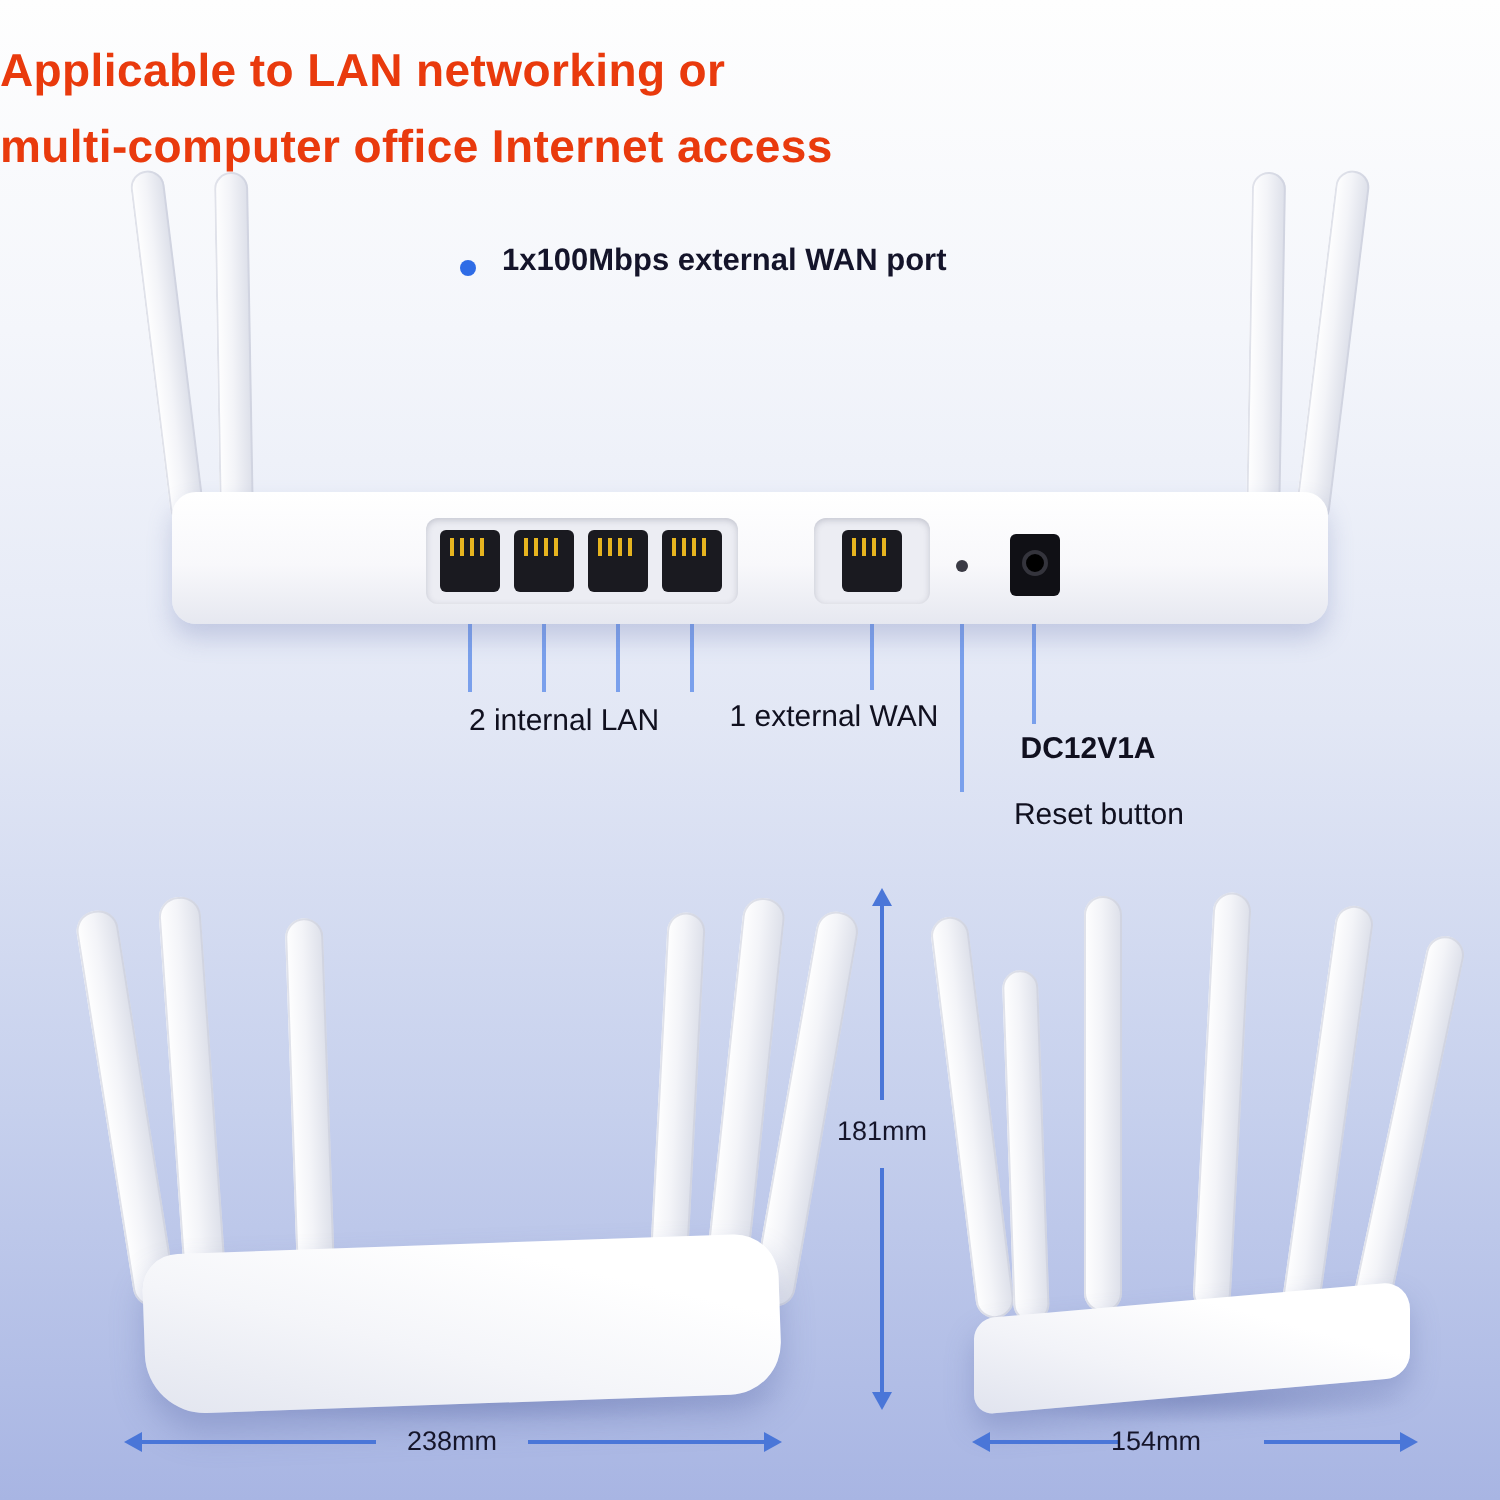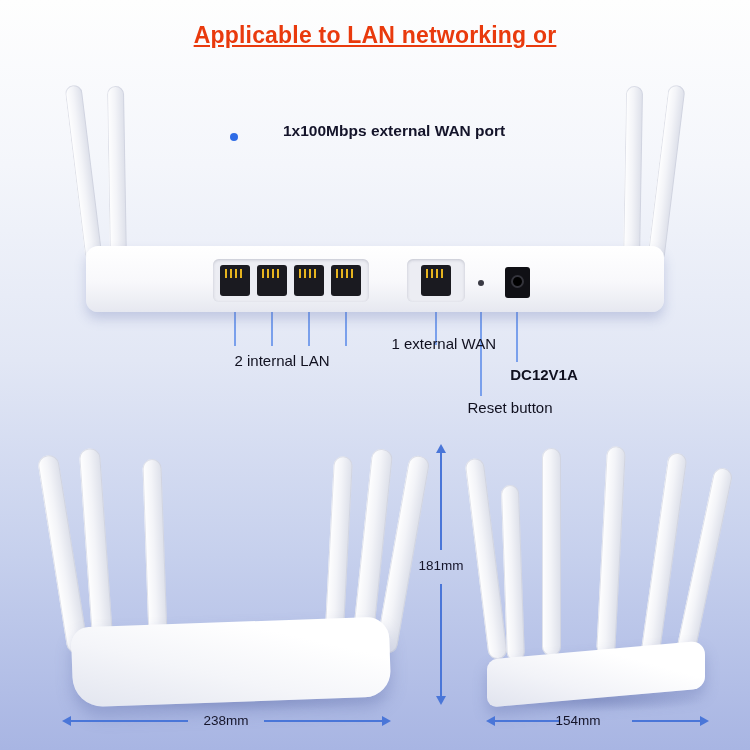--- a/index.html
+++ b/index.html
@@ -1,24 +1,24 @@
 <!DOCTYPE html>
 <html><head>
 <meta charset="utf-8">
 <style>
   html,body{margin:0;padding:0;}
   .stage{
     position:relative;width:750px;height:750px;overflow:hidden;
     background:linear-gradient(180deg,#fefefe 0%,#f4f6fb 22%,#e2e7f5 48%,#c6d0ed 74%,#a8b5e3 100%);
     font-family:"Liberation Sans",sans-serif;
   }
-  .title{position:absolute;top:16px;left:0;width:100%;text-align:center;
-    font-size:23px;font-weight:800;color:#e93a0d;line-height:38px;letter-spacing:.2px;text-decoration:underline;}
+  .title{position:absolute;top:16px;left:0;width:100%;text-align:left;
+    font-size:23px;font-weight:800;color:#e93a0d;line-height:38px;letter-spacing:.2px;}
   .features{position:absolute;left:230px;top:121px;}
-  .feature{display:flex;align-items:flex-end;margin-bottom:9px;gap:32px;}
+  .feature{display:flex;align-items:center;margin-bottom:9px;}
   .dot{width:8px;height:8px;border-radius:50%;background:#2f6ce6;margin:6px 13px 0 0;flex:0 0 auto;}
   .feature-text{font-size:15.5px;font-weight:600;color:#14142a;line-height:20px;}
 
   .antenna{position:absolute;background:linear-gradient(90deg,#ffffff 0%,#f3f4f8 45%,#dcdfe9 100%);
     border-radius:10px;box-shadow:inset 0 0 0 1px rgba(198,202,216,.55);transform-origin:50% 100%;z-index:1;}
   .hinge{position:absolute;background:#e3e5ec;border-radius:6px;z-index:2;box-shadow:0 1px 2px rgba(120,130,170,.35);}
   .panel{position:absolute;left:86px;top:246px;width:578px;height:66px;border-radius:12px;z-index:3;
     background:linear-gradient(180deg,#ffffff 0%,#f8f8fb 55%,#e6e8f0 100%);
     box-shadow:0 7px 12px rgba(110,122,180,.30);}
   .recess{position:absolute;border-radius:6px;background:#ecedf3;z-index:4;
@@ -52,20 +52,21 @@
   .arr-right{border-top:5px solid transparent;border-bottom:5px solid transparent;border-left:9px solid #4a76d8;}
   .dim-label{position:absolute;font-size:13.5px;font-weight:500;color:#15152a;text-align:center;z-index:5;}
 </style>
 </head>
 <body>
 
 <div class="stage">
 
   <div class="title">
     <div>Applicable to LAN networking or</div>
+    <div>multi-computer office Internet access</div>
   </div>
 
   <div class="features">
     <div class="feature">
       <span class="dot"></span>
       <span class="feature-text">1x100Mbps external WAN port</span>
     </div>
   </div>
 
   <div>
@@ -102,23 +103,23 @@
 
     <div class="cline" style="left:234px;top:312px;height:34px;"></div>
     <div class="cline" style="left:271px;top:312px;height:34px;"></div>
     <div class="cline" style="left:308px;top:312px;height:34px;"></div>
     <div class="cline" style="left:345px;top:312px;height:34px;"></div>
     <div class="cline" style="left:435px;top:312px;height:33px;"></div>
     <div class="cline" style="left:480px;top:312px;height:84px;"></div>
     <div class="cline" style="left:516px;top:312px;height:50px;"></div>
 
     <div class="port-label" style="left:196px;top:352px;width:172px;">2 internal LAN</div>
-    <div class="port-label" style="left:338px;top:335px;width:158px;text-align:right;">1 external WAN</div>
+    <div class="port-label" style="left:338px;top:350px;width:158px;">1 external WAN</div>
     <div class="port-label" style="left:488px;top:366px;width:112px;font-weight:bold;">DC12V1A</div>
-    <div class="port-label" style="left:428px;top:399px;width:164px;">Reset button</div>
+    <div class="port-label" style="left:428px;top:399px;width:164px;text-align:right;">Reset button</div>
   </div>
 
   <div>
     <div class="ground-shadow" style="left:66px;top:684px;width:330px;height:28px;"></div>
     <div class="antenna" style="left:68px;top:453px;width:21px;height:200px;transform:rotate(-9deg);"></div>
     <div class="antenna" style="left:93px;top:448px;width:21px;height:204px;transform:rotate(-4deg);"></div>
     <div class="antenna" style="left:149px;top:459px;width:19px;height:192px;transform:rotate(-2deg);"></div>
     <div class="antenna" style="left:324px;top:456px;width:19px;height:192px;transform:rotate(3deg);"></div>
     <div class="antenna" style="left:351px;top:448px;width:21px;height:204px;transform:rotate(6deg);"></div>
     <div class="antenna" style="left:375px;top:453px;width:21px;height:200px;transform:rotate(10deg);"></div>

